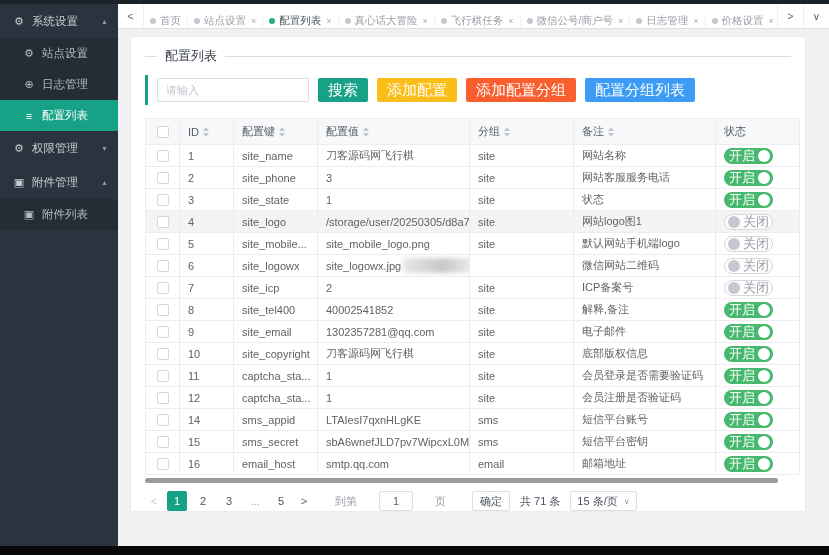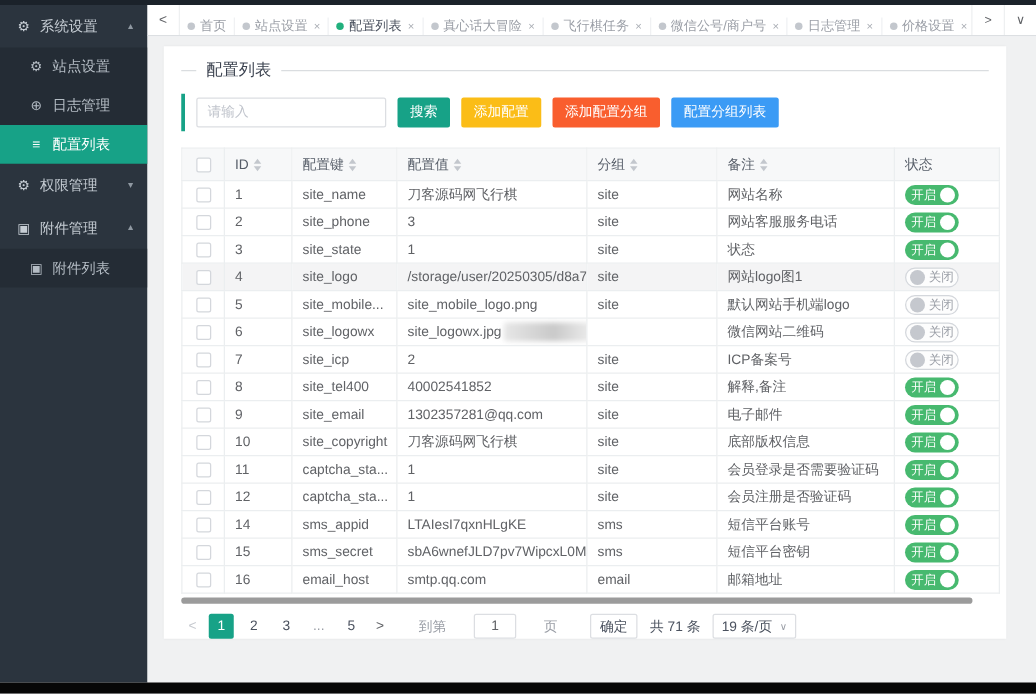--- a/index.html
+++ b/index.html
@@ -51,21 +51,21 @@
 
   .legend { display: flex; align-items: center; height: 18px; }
   .legend::before { content: ""; width: 12px; height: 1px; background: #dadde0; margin-right: 8px; }
   .legend::after { content: ""; flex: 1; height: 1px; background: #dadde0; margin-left: 8px; }
   .legend-title { font-size: 13px; color: #3c4350; }
 
   .toolbar { margin-top: 10px; display: flex; align-items: center; font-family: Liberation Serif, serif; }
   .toolbar-accent { width: 3px; height: 30px; background: var(--accent); margin-right: 9px; flex: 0 0 3px; }
   .search-input { width: 152px; height: 24px; border: 1px solid #dcdee2; border-radius: 2px; padding: 0 8px; font-size: 11px; color: #606266; outline: none; font-family: inherit; }
   .search-input::placeholder { color: #c0c4cc; }
-  .btn { height: 24px; border: none; border-radius: 2px; color: #fff; font-size: 11px; padding: 0 10px; margin-left: 9px; cursor: pointer; font-family: inherit; line-height: 24px; }
+  .btn { height: 24px; border: none; border-radius: 2px; color: #fff; font-size: 15px; padding: 0 10px; margin-left: 9px; cursor: pointer; font-family: inherit; line-height: 24px; }
   .btn-search { background: var(--accent); }
   .btn-yellow { background: var(--yellow); }
   .btn-orange { background: var(--orange); }
   .btn-blue  { background: var(--blue); }
 
   
   table.cfg { margin-top: 13px; width: 100%; border-collapse: collapse; table-layout: fixed; font-size: 11px; }
   table.cfg th, table.cfg td { border: 1px solid #ebeef0; padding: 0 8px; text-align: left; font-weight: normal; white-space: nowrap; overflow: hidden; }
   table.cfg th { height: 26px; background: #f7f8f9; color: #565d68; margin-top: 20px; }
   table.cfg td { height: 22px; color: #606266; }
@@ -76,21 +76,21 @@
   .col-value { width: 152px; }
   .col-group { width: 104px; }
   .col-remark { width: 142px; }
   .col-status { width: 84px; }
   .chk { width: 12px; height: 12px; border: 1px solid #d4d7dc; border-radius: 2px; background: #fff; display: inline-block; vertical-align: middle; cursor: pointer; }
   .th-flex { display: flex; align-items: center; gap: 4px; }
   .sorter { display: inline-flex; flex-direction: column; line-height: 0; }
   .sorter i { width: 0; height: 0; border-left: 3.5px solid transparent; border-right: 3.5px solid transparent; display: block; }
   .sorter .up { border-bottom: 4px solid #c3c7cd; margin-bottom: 2px; }
   .sorter .dn { border-top: 4px solid #c3c7cd; }
-  .toggle { display: inline-flex; align-items: center; height: 16px; border-radius: 9px; font-size: 10px; padding: 0 3px; cursor: pointer; vertical-align: middle; }
+  .toggle { display: inline-flex; align-items: center; height: 16px; border-radius: 9px; font-size: 13px; padding: 0 3px; cursor: pointer; vertical-align: middle; }
   .toggle.on { background: var(--green); color: #fff; }
   .toggle.on .knob { order: 2; margin-left: 3px; }
   .toggle.on .tlabel { order: 1; margin-left: 2px; }
   .toggle.off { background: #fdfdfd; border: 1px solid #d4d7dc; color: #9a9ea6; }
   .toggle.off .knob { background: #c5c8ce; margin-right: 3px; }
   .knob { width: 12px; height: 12px; border-radius: 50%; background: #fff; flex: 0 0 12px; }
   td.val-cell { position: relative; overflow: visible; }
   .redact { position: absolute; left: 85px; top: 3px; width: 160px; height: 15px; background: linear-gradient(90deg,#e7e7e7,#c9c9c9 25%,#efefef 45%,#cccccc 70%,#eeeeee); filter: blur(2px); border-radius: 2px; z-index: 2; }
 
   .hscroll { margin-top: 3px; height: 5px; width: 98%; background: #9b9b9b; border-radius: 3px; cursor: pointer; }
@@ -466,21 +466,21 @@
           <span class="pg-item dots">...</span>
           <span class="pg-item">5</span>
         </span>
       <span class="pg-arrow">&gt;</span>
       <span class="pg-goto-label">到第</span>
       <input class="pg-input" type="text" value="1" style="">
       <span class="pg-unit">页</span>
       <button class="pg-confirm">确定</button>
       <span class="pg-total">共 71 条</span>
       <span class="pg-size">
-        <span>19 条/页</span>
+        <span>15 条/页</span>
         <span class="caret">∨</span>
       </span>
     </div>
 
   </div>
 </div>
 
 <div class="bottom-bar"></div>
 
 </body></html>

